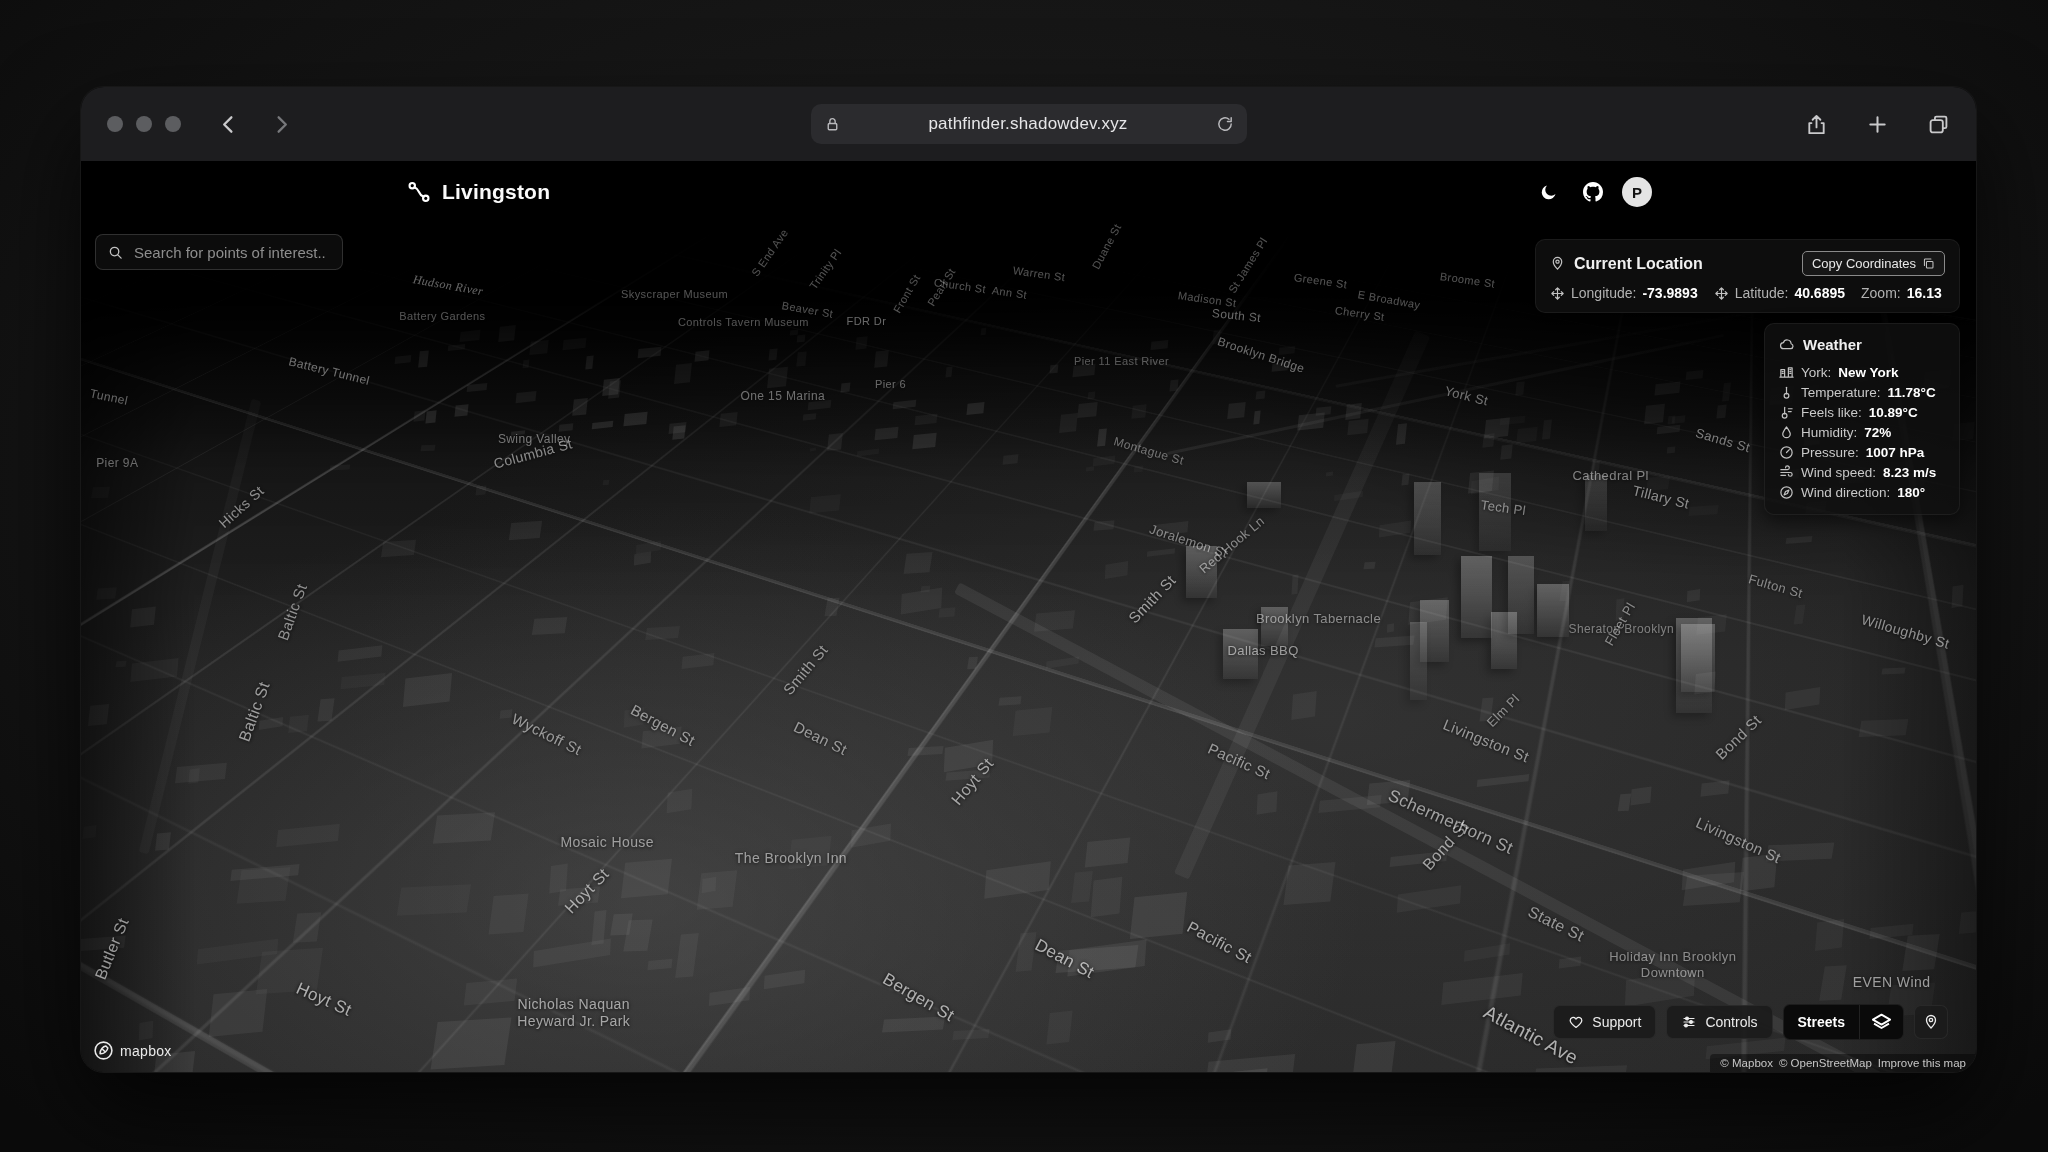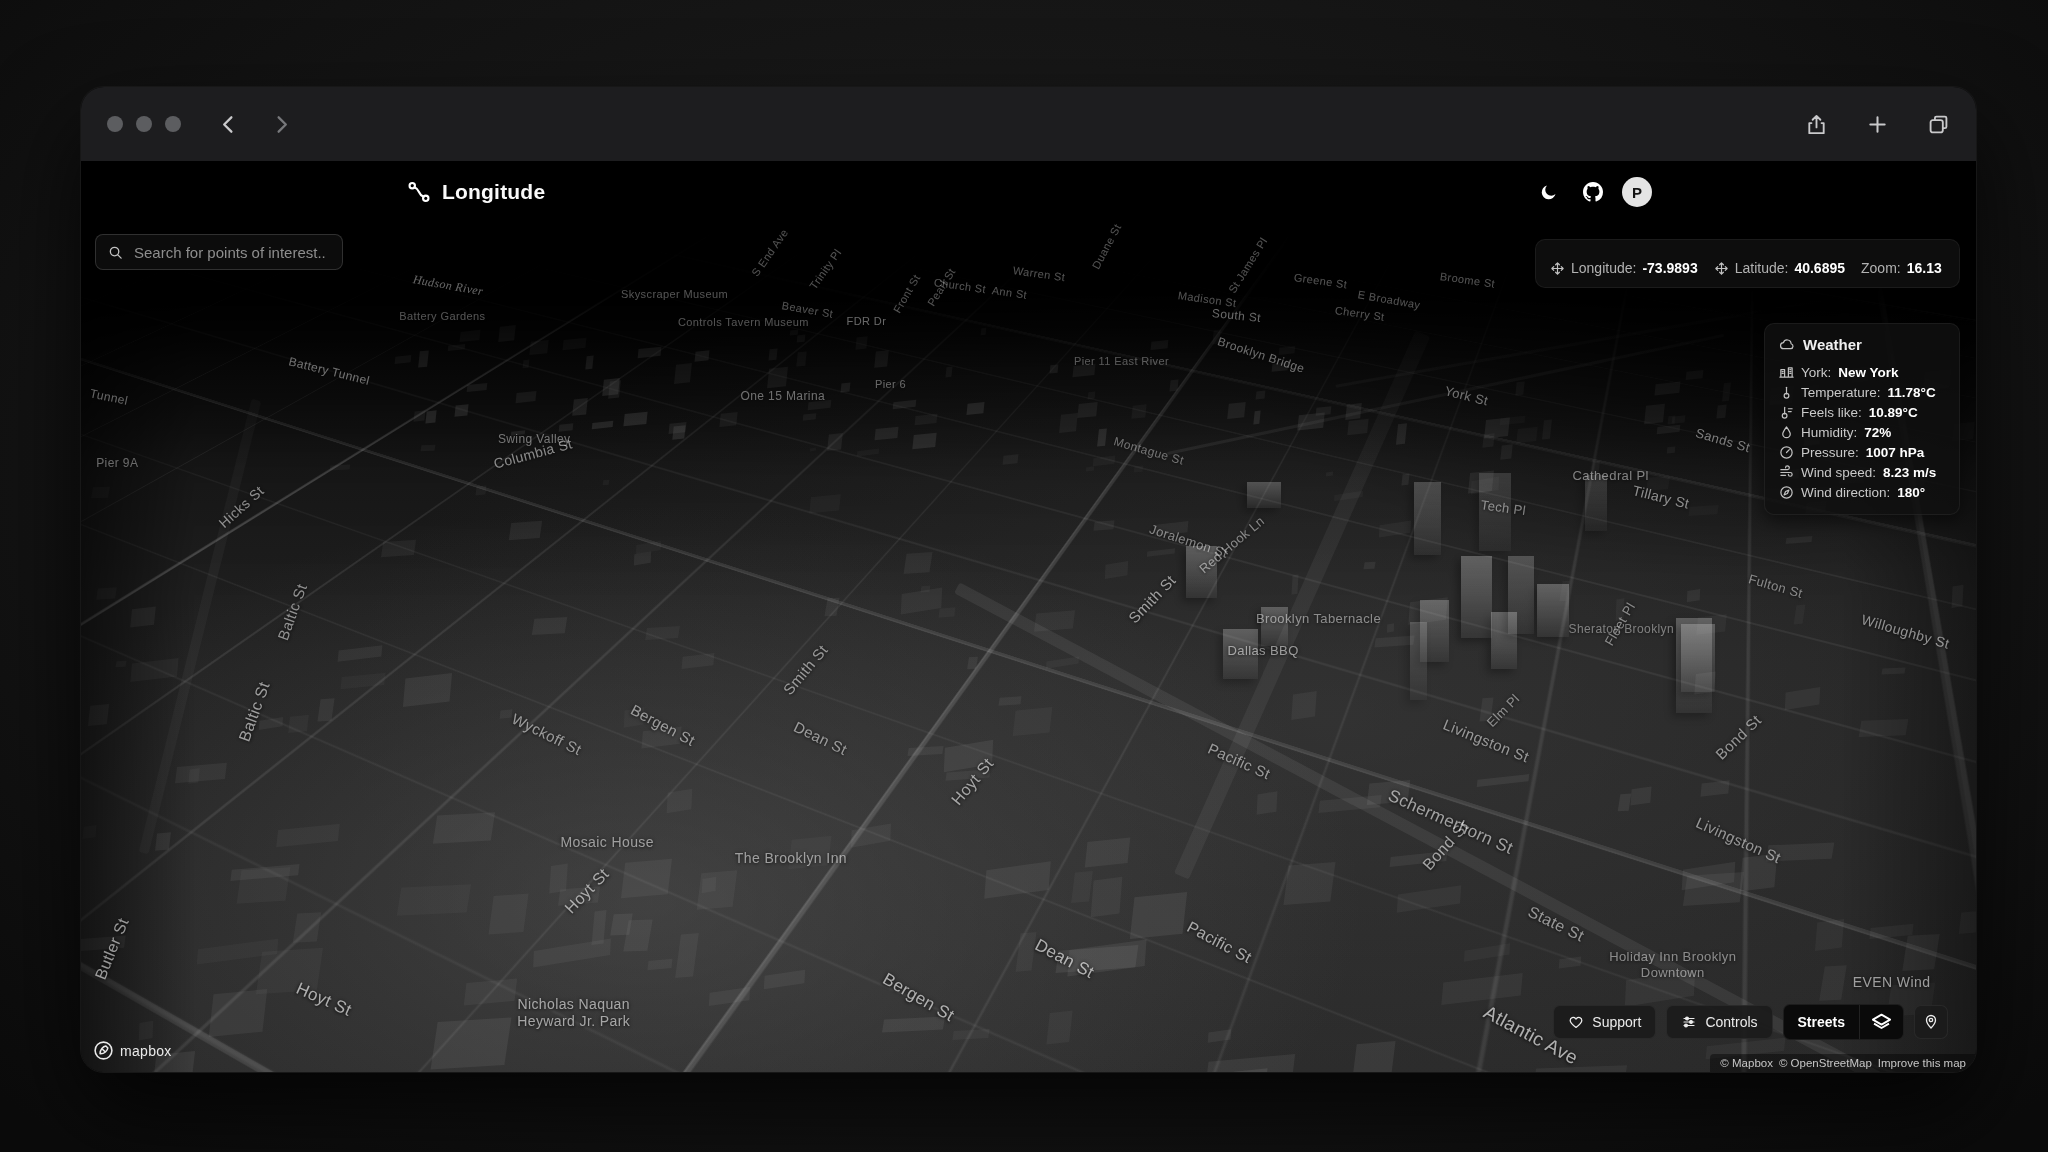--- a/index.html
+++ b/index.html
@@ -140,20 +140,34 @@
     </div>
     <div class="navbtns">
       <span class="cicon">
           <svg viewBox="0 0 16 16" fill="none" stroke="currentColor" stroke-width="1.6" stroke-linecap="round" stroke-linejoin="round">
             <path d="M10 3L5 8l5 5"></path>
           </svg>
         </span>
       <span class="cicon dim">
           <svg viewBox="0 0 16 16" fill="none" stroke="currentColor" stroke-width="1.6" stroke-linecap="round" stroke-linejoin="round">
             <path d="M6 3l5 5-5 5"></path>
+          </svg>
+        </span>
+    </div>
+    <div class="urlbar">
+      <span class="cicon" style="width:17px;height:17px">
+          <svg viewBox="0 0 16 16" fill="none" stroke="currentColor" stroke-width="1.3" stroke-linecap="round">
+            <rect x="4" y="7" width="8" height="6" rx="1"></rect>
+            <path d="M5.5 7V5a2.5 2.5 0 0 1 5 0v2"></path>
+          </svg>
+        </span>
+      <span class="urltext">pathfinder.shadowdev.xyz</span>
+      <span class="cicon" style="width:18px;height:18px">
+          <svg viewBox="0 0 16 16" fill="none" stroke="currentColor" stroke-width="1.3" stroke-linecap="round" stroke-linejoin="round">
+            <path d="M13.5 8a5.5 5.5 0 1 1-2-4.2M13.5 2.5v3.3h-3.3"></path>
           </svg>
         </span>
     </div>
     <div class="chromeright">
       <span class="cicon">
           <svg viewBox="0 0 16 16" fill="none" stroke="currentColor" stroke-width="1.3" stroke-linecap="round" stroke-linejoin="round">
             <path d="M8 2v8M8 2L5.3 4.7M8 2l2.7 2.7M4.5 7H3v7h10V7h-1.5"></path>
           </svg>
         </span>
       <span class="cicon">
@@ -174,21 +188,21 @@
 
     <div class="appheader">
       <div class="logo">
         <span class="cicon">
             <svg viewBox="0 0 16 16" fill="none" stroke="currentColor" stroke-width="1.4" stroke-linecap="round">
               <circle cx="3.5" cy="3.8" r="1.8"></circle>
               <circle cx="12.5" cy="12.2" r="1.8"></circle>
               <path d="M5 4.8C9 6.5 7 9.5 11 11.2"></path>
             </svg>
           </span>
-        <span class="apptitle">Longitude</span>
+        <span class="apptitle">Livingston</span>
       </div>
       <div class="headactions">
         <button class="hbtn">
           <span class="cicon">
               <svg viewBox="0 0 16 16">
                 <path d="M13.2 9.6A5.6 5.6 0 1 1 6.4 2.8a4.4 4.4 0 0 0 6.8 6.8z" fill="currentColor"></path>
               </svg>
             </span>
         </button>
         <button class="hbtn">
@@ -562,20 +576,38 @@
         <span class="ic">
             <svg viewBox="0 0 16 16" fill="none" stroke="currentColor" stroke-width="1.4" stroke-linecap="round">
               <circle cx="7" cy="7" r="4.5"></circle>
               <path d="M10.5 10.5L14 14"></path>
             </svg>
           </span>
         <input type="text" placeholder="Search for points of interest.." style="">
       </div>
 
       <div class="panel locpanel">
+        <div class="locrow1">
+          <span class="ic">
+              <svg viewBox="0 0 16 16" fill="none" stroke="currentColor" stroke-width="1.3">
+                <path d="M8 14s4.5-4.6 4.5-8A4.5 4.5 0 0 0 3.5 6c0 3.4 4.5 8 4.5 8z"></path>
+                <circle cx="8" cy="6" r="1.7"></circle>
+              </svg>
+            </span>
+          <span class="loctitle">Current Location</span>
+          <button class="copybtn">
+            <span>Copy Coordinates</span>
+            <span class="ic" style="width:13px;height:13px">
+                <svg viewBox="0 0 16 16" fill="none" stroke="currentColor" stroke-width="1.3" stroke-linecap="round">
+                  <rect x="5.5" y="5.5" width="8" height="8" rx="1"></rect>
+                  <path d="M3 10.5v-7a1 1 0 0 1 1-1h7"></path>
+                </svg>
+              </span>
+          </button>
+        </div>
         <div class="locrow2">
             <span class="lgroup">
               <span class="ic">
                 <svg viewBox="0 0 16 16" fill="none" stroke="currentColor" stroke-width="1.3" stroke-linecap="round" stroke-linejoin="round">
                   <path d="M8 2v12M2 8h12M8 2L6 4m2-2l2 2M8 14l-2-2m2 2l2-2M2 8l2-2m-2 2l2 2M14 8l-2-2m2 2l-2 2"></path>
                 </svg>
               </span>
               <span class="llabel">Longitude:</span>
               <b class="lval">-73.9893</b>
             </span>

